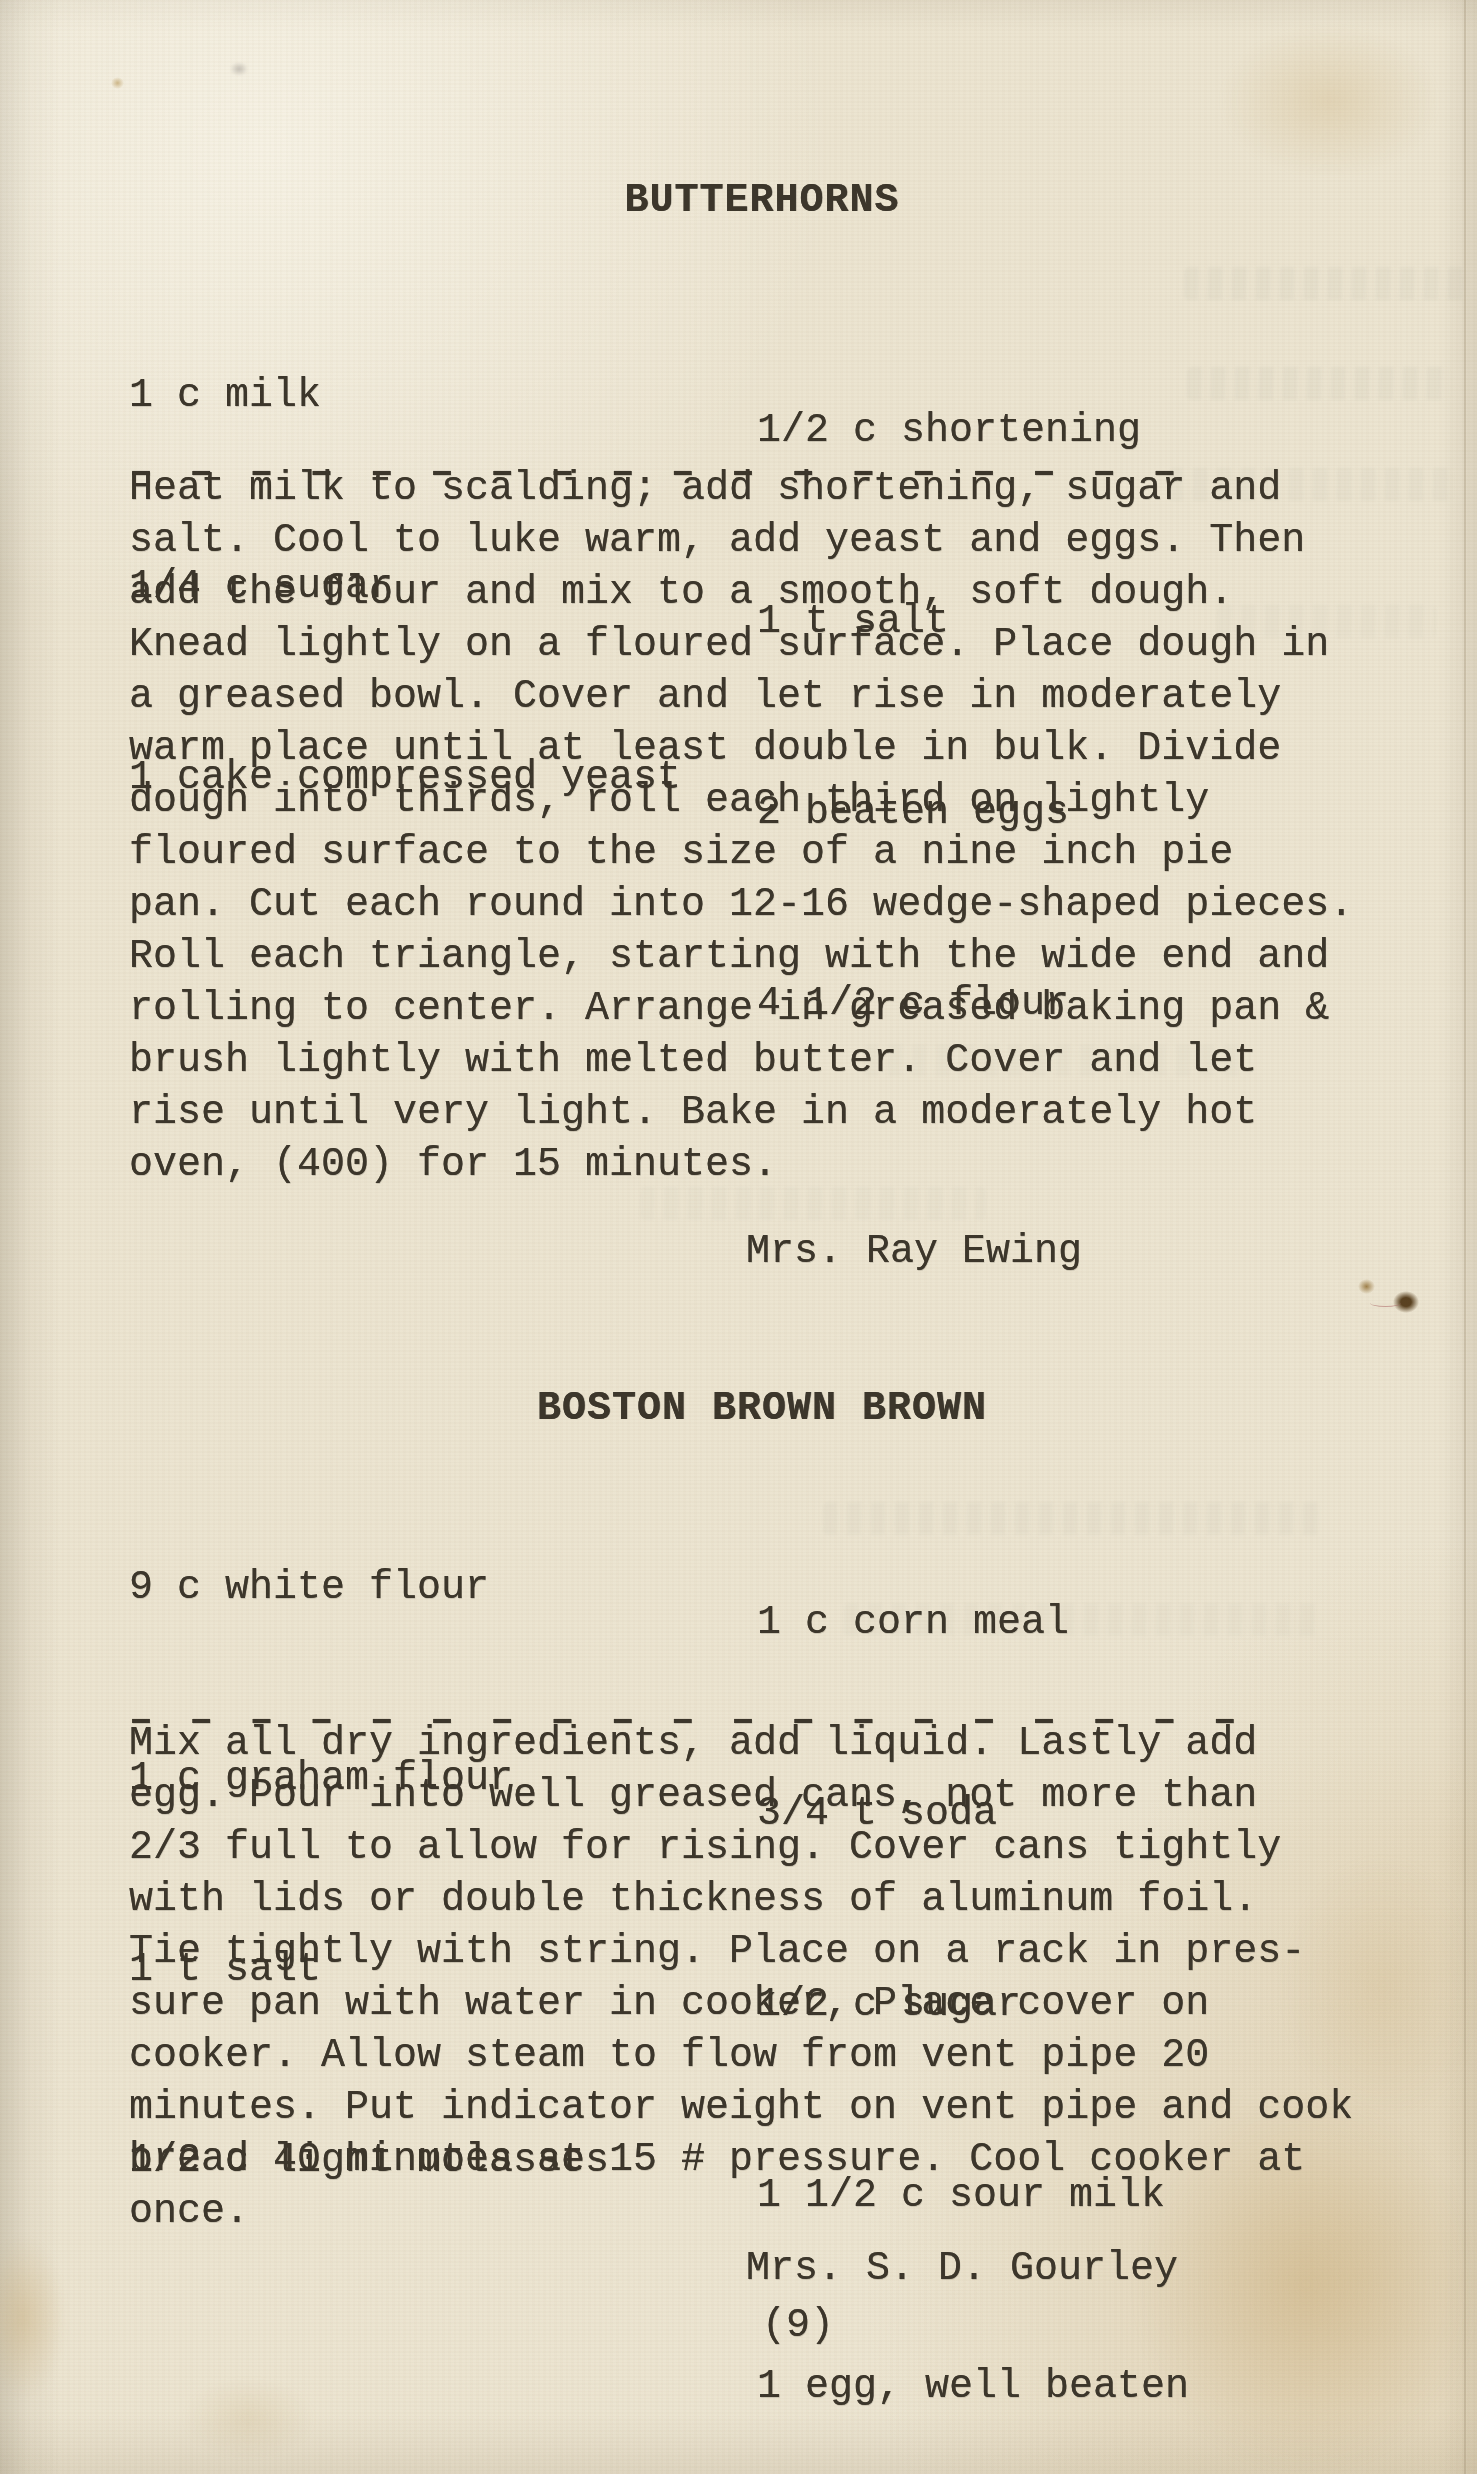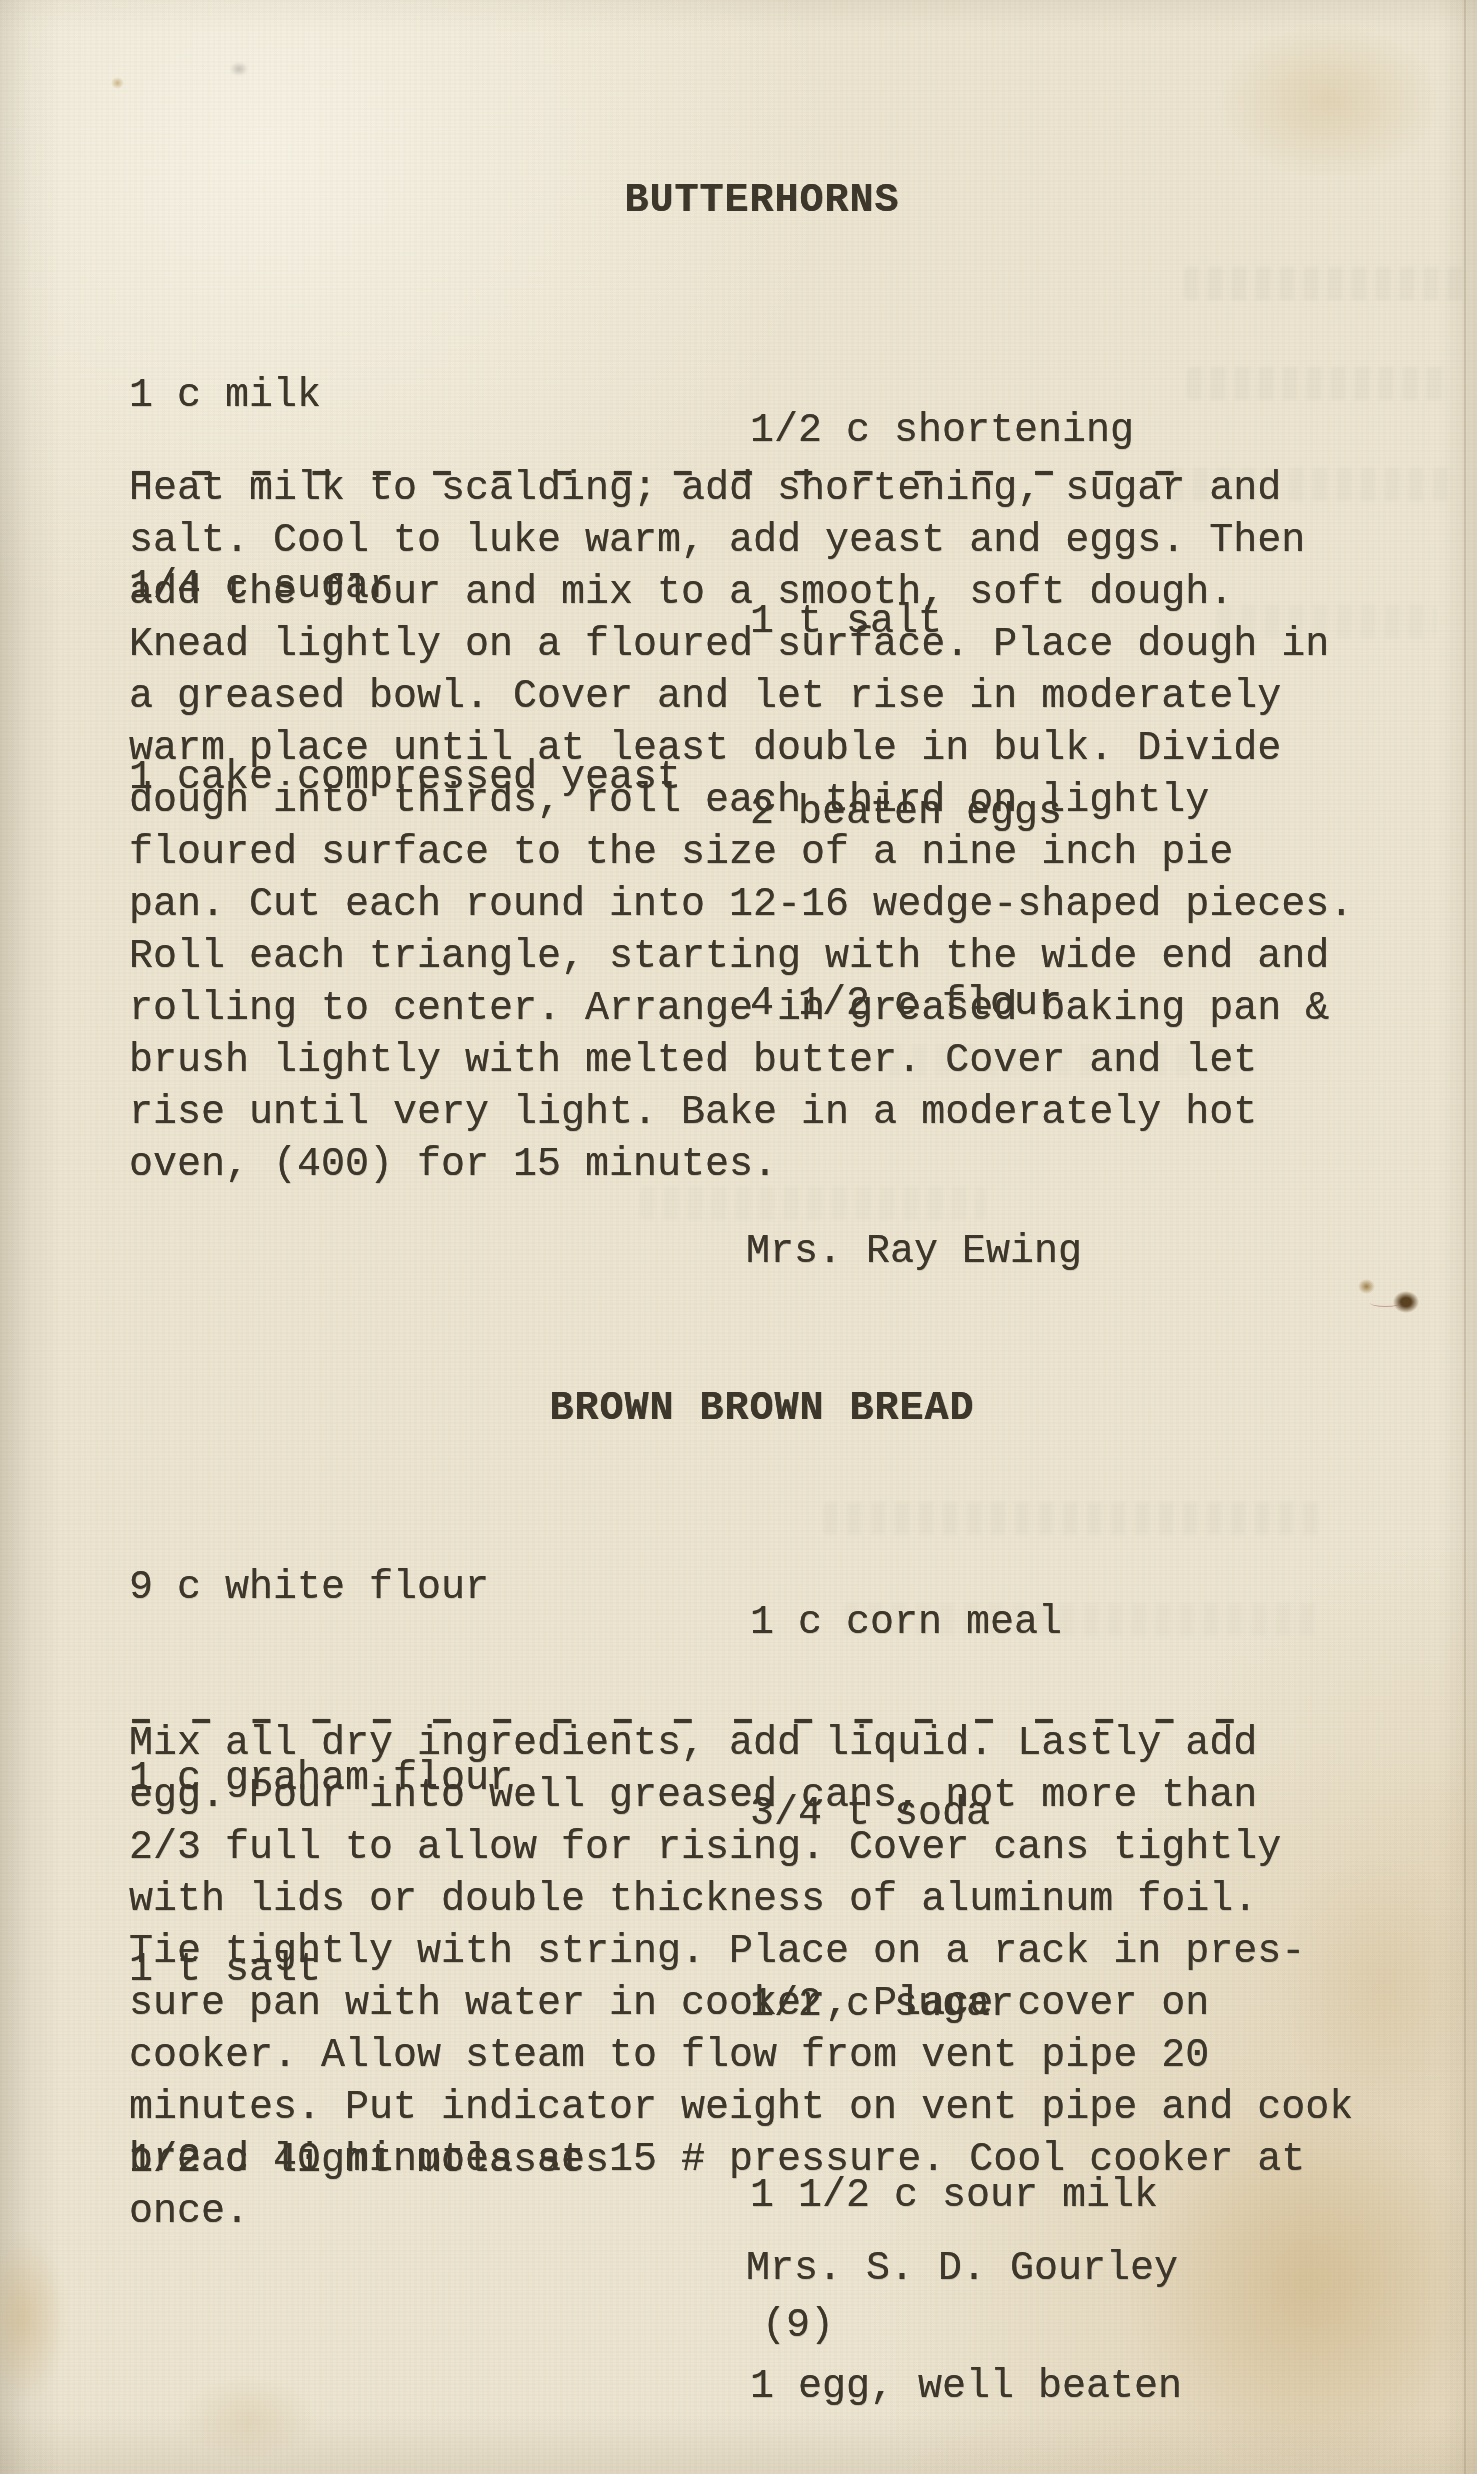--- a/index.html
+++ b/index.html
@@ -43,21 +43,21 @@
   .recipe-title {
     font-size: 40px;
     font-weight: bold;
     letter-spacing: 1px;
     text-align: center;
     text-indent: 36px;
     width: 1230px;
     text-shadow: 0 0 0.5px rgba(50,45,35,0.9), 0.8px 0.3px 0 rgba(50,45,35,0.30);
   }
 
-  .ing-row { display: flex; }
+  .ing-row { display: flex; gap: 7px; }
   .ing-left  { width: 621px; white-space: pre; }
   .ing-right { flex: 1; white-space: pre; margin-top: 35px; }
 
   .divider {
     height: 26.4px;
     line-height: 26.4px;
     letter-spacing: 6.1px;
     font-weight: bold;
     white-space: pre;
   }
@@ -155,21 +155,21 @@
 floured surface to the size of a nine inch pie
 pan. Cut each round into 12-16 wedge-shaped pieces.
 Roll each triangle, starting with the wide end and
 rolling to center. Arrange in greased baking pan &amp;
 brush lightly with melted butter. Cover and let
 rise until very light. Bake in a moderately hot
 oven, (400) for 15 minutes.</div>
 
   <div class="typed attribution" style="top:1226px;">Mrs. Ray Ewing</div>
 
-  <div class="typed recipe-title" style="top:1383px;">BROWN BROWN BREAD</div>
+  <div class="typed recipe-title" style="top:1383px;">BOSTON BROWN BROWN</div>
 
   <div class="typed" style="top:1458px;">
     <div class="ing-row">
       <span class="ing-left">9 c white flour</span>
       <span class="ing-right">1 c corn meal</span>
     </div>
     <div class="ing-row">
       <span class="ing-left">1 c graham flour</span>
       <span class="ing-right">3/4 t soda</span>
     </div>

